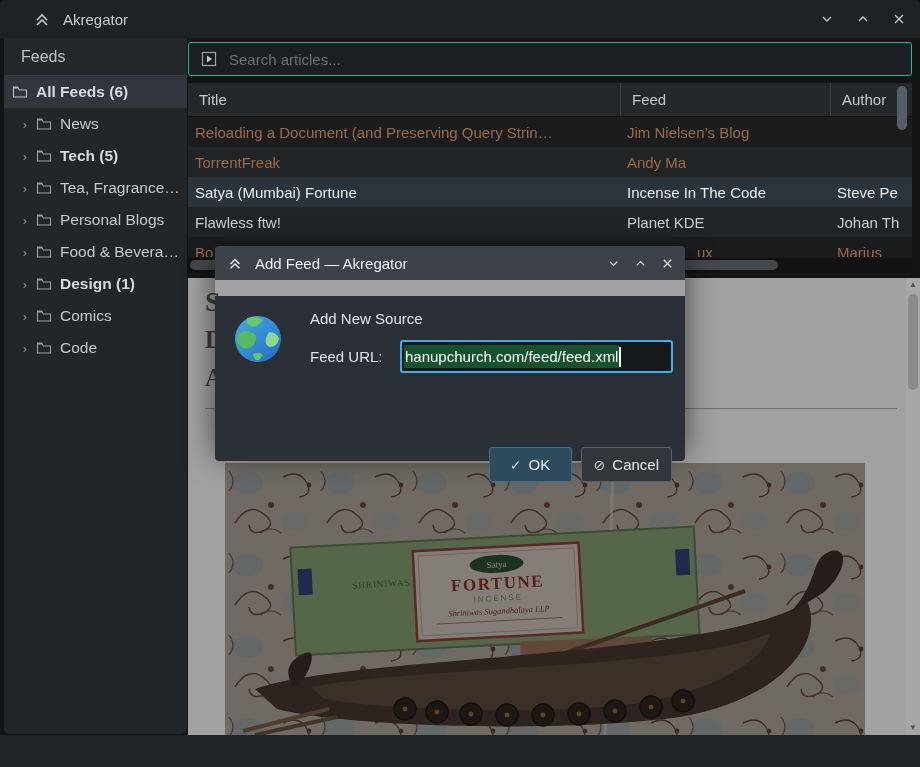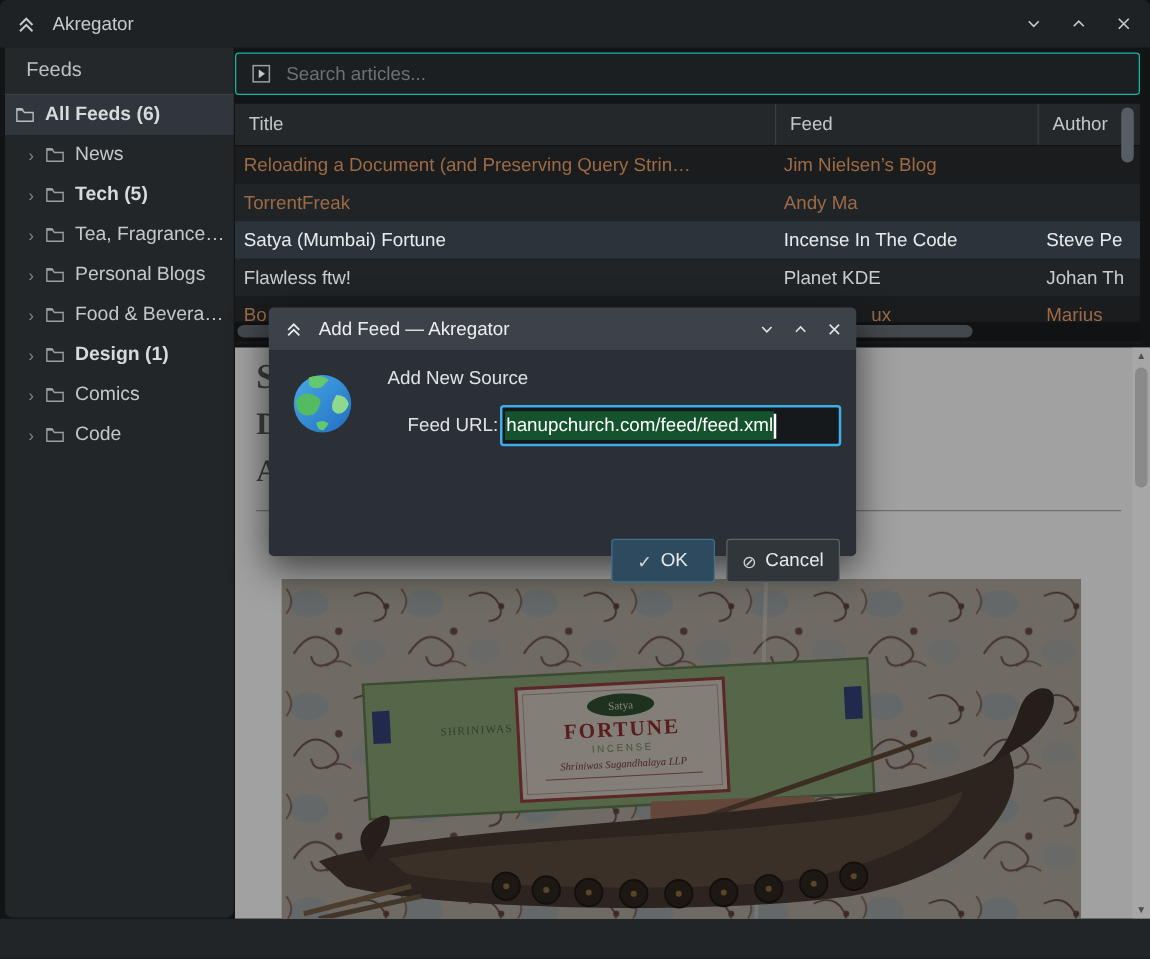--- a/index.html
+++ b/index.html
@@ -1,20 +1,20 @@
 <!DOCTYPE html>
 <html><head>
 <meta charset="utf-8">
 <style>
   * { margin:0; padding:0; box-sizing:border-box; }
   html,body { width:920px; height:767px; background:#131416; font-family:"Liberation Sans", sans-serif; overflow:hidden; }
   #app { position:relative; width:920px; height:767px; background:#131416; }
 
   
-  .titlebar { position:absolute; left:0; top:0; width:920px; height:38px; background:#1f2225; border-radius:6px 6px 0 0; display:flex; align-items:center; }
+  .titlebar { position:absolute; left:0; top:0; width:920px; height:38px; background:#1f2225; border-radius:6px 6px 0 0; display:flex; align-items:center;padding-left:21px; }
   .app-chevrons { margin-left:12px; display:flex; align-items:center; }
   .win-title { margin-left:12px; color:#c7cbd0; font-size:15px; }
   .win-controls { position:absolute; right:8px; top:0; height:38px; display:flex; align-items:center; gap:10px; }
   .wbtn { width:26px; height:26px; display:flex; align-items:center; justify-content:center; cursor:default; }
 
   
   .sidebar { position:absolute; left:4px; top:38px; width:183px; height:696px; background:#232629; border-radius:0 0 6px 6px; overflow:hidden; }
   .sidebar-header { height:38px; line-height:38px; padding-left:17px; color:#bcc1c5; font-size:16px; border-bottom:1px solid #3a3e42; background:#25282b; }
   .s-row { height:32px; display:flex; align-items:center; color:#c3c8cc; font-size:15.5px; position:relative; }
   .s-row.selected { background:#31363c; }
@@ -60,24 +60,24 @@
   .vsl-thumb { position:absolute; left:2px; top:16px; width:10px; height:96px; background:#8a8a8a; border-radius:5px; }
 
   
   .bottomstrip { position:absolute; left:0; top:735px; width:920px; height:32px; background:#222528; }
 
   
   .dialog { position:absolute; left:215px; top:246px; width:470px; height:199px; border-radius:4px; box-shadow:0 10px 30px rgba(0,0,0,.6); z-index:10; }
   .dlg-titlebar { height:34px; background:#3c4248; border-radius:4px 4px 0 0; display:flex; align-items:center; position:relative; }
   .dlg-title { margin-left:12px; color:#eceff1; font-size:15px; }
   .dlg-controls { position:absolute; right:10px; display:flex; gap:12px; align-items:center; }
-  .dlg-body { height:165px; background:#2b3036; border-radius:0 0 4px 4px; position:relative; }
+  .dlg-body { height:165px; background:#2b3036; border-radius:0 0 4px 4px; position:relative;margin-top:16px; }
   .globe { position:absolute; left:18px; top:18px; width:50px; height:50px; }
   .dlg-heading { position:absolute; left:95px; top:14px; color:#dfe3e6; font-size:15px; }
-  .dlg-label { position:absolute; left:111px; top:52px; color:#dfe3e6; font-size:15px; }
+  .dlg-label { position:absolute; left:95px; top:52px; color:#dfe3e6; font-size:15px; }
   .feed-input { position:absolute; left:185px; top:44px; width:273px; height:33px; background:#16191b; border:2px solid #3daee9; border-radius:3px; display:flex; align-items:center; overflow:hidden; padding:0 2px; }
   .sel-text { background:#14532d; color:#ffffff; font-size:15px; padding:3px 1px; white-space:nowrap; }
   .caret { width:2px; height:20px; background:#fdfdfd; }
   .dlg-buttons { position:absolute; right:13px; top:151px; display:flex; gap:9px; }
   .btn { height:35px; min-width:83px; border-radius:3px; display:flex; align-items:center; justify-content:center; gap:7px; font-size:15px; color:#e6eaed; padding:0 12px; cursor:default; }
   .btn-ok { background:#2d4a5e; border:1px solid #3f718e; }
   .btn-cancel { background:#31363b; border:1px solid #5c6267; }
   .btn .bicon { font-size:14px; color:#cfd4d8; }
 
   svg { display:block; }

